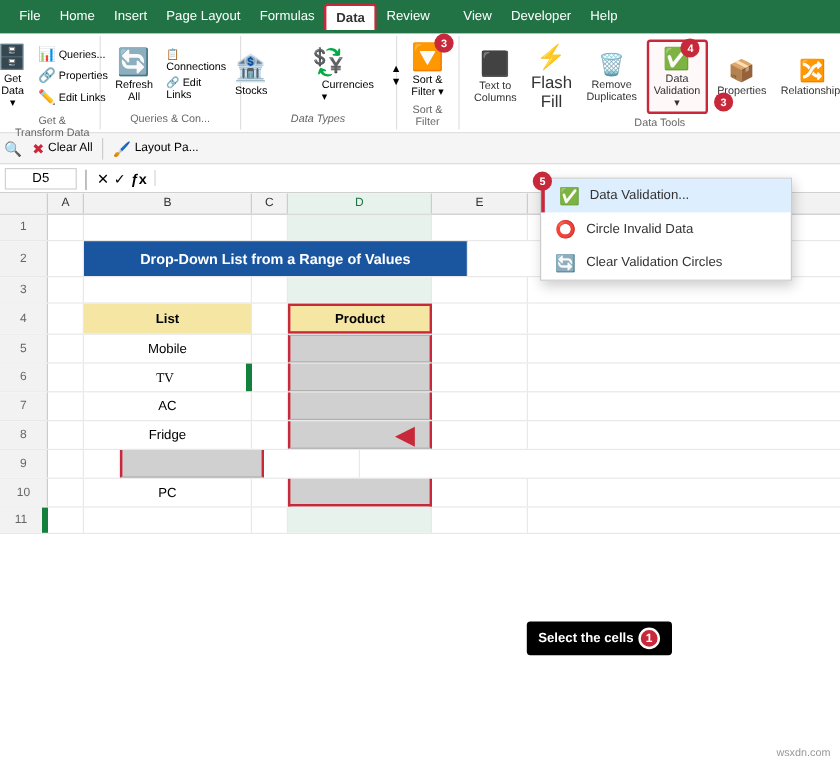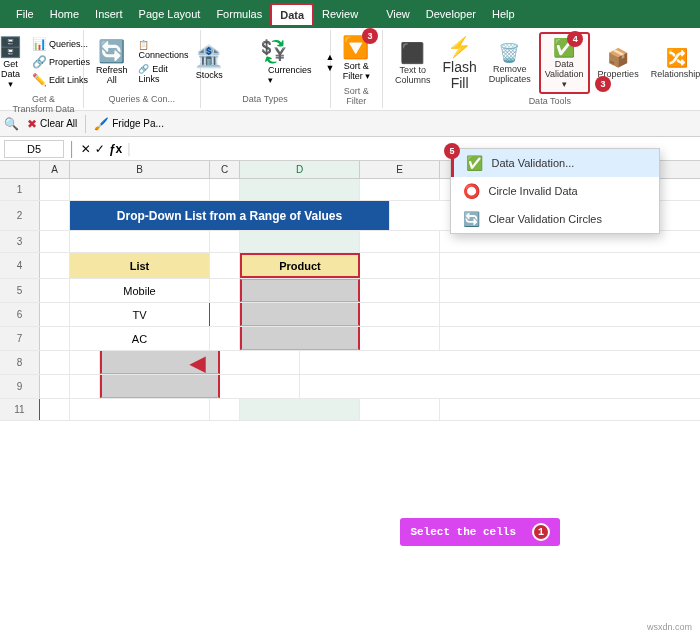--- a/index.html
+++ b/index.html
@@ -70,21 +70,21 @@
           </div>
           <div style="display:flex; flex-direction:column; align-items:center; cursor:pointer; padding:3px 4px; border-radius:3px;">
             <div style="font-size:22px;">💱</div>
             <div style="font-size:9px; text-align:left;margin-left:31px;">Currencies ▾</div>
           </div>
           <div style="display:flex; flex-direction:column; align-items:center; gap:1px; cursor:pointer; padding:3px 4px; border-radius:3px;">
             <div style="font-size:9px;">▲</div>
             <div style="font-size:9px;">▼</div>
           </div>
         </div>
-        <div style="font-size:9px; color:#666; text-align:center; padding:2px 0;">Data Types</div>
+        <div style="font-size:9px; color:#666; text-align:center; padding:2px 0;font-style:italic;">Data Types</div>
       </div>
 
       <div style="display:flex; flex-direction:column; border-right:1px solid #e0e0e0; padding:2px 8px; align-items:center;">
         <div style="flex:1; display:flex; align-items:center; gap:4px;">
           <div style="display:flex; flex-direction:column; align-items:center; cursor:pointer; padding:3px 4px; border-radius:3px; position:relative;">
             <div style="font-size:22px;">🔽</div>
             <div style="font-size:9px; text-align:center;">Sort &amp;<br>Filter ▾</div>
             <span style="position:absolute; top:-4px; right:-4px; background:#c8293a; color:white; border-radius:50%; width:16px; height:16px; font-size:9px; display:flex; align-items:center; justify-content:center; font-weight:bold;">3</span>
           </div>
         </div>
@@ -129,21 +129,21 @@
 
     <div style="background:#f5f5f5; border-top:1px solid #e0e0e0; display:flex; align-items:center; height:26px; padding:0 4px; gap:2px;">
       <span style="font-size:12px;">🔍</span>
       <div style="display:flex; align-items:center; gap:3px; cursor:pointer; padding:2px 6px; border-radius:2px;">
         <span style="font-size:12px; color:#c8293a;">✖</span>
         <span style="font-size:10px;">Clear All</span>
       </div>
       <div style="width:1px; height:18px; background:#ccc;"></div>
       <div style="display:flex; align-items:center; gap:3px; cursor:pointer; padding:2px 6px; border-radius:2px;">
         <span style="font-size:12px; color:#217346;">🖌️</span>
-        <span style="font-size:10px;">Fridge Pa...</span>
+        <span style="font-size:10px;">Layout Pa...</span>
       </div>
     </div>
   </div>
 
   <div style="background:white; border-bottom:1px solid #d0d0d0; display:flex; align-items:center; height:24px; padding:0 4px; gap:4px;">
     <div style="border:1px solid #d0d0d0; width:60px; height:18px; font-size:11px; text-align:center; line-height:18px; display:flex; align-items:center; justify-content:center;">D5</div>
     <span style="color:#999; font-size:14px;">│</span>
     <span style="font-size:12px;">✕</span>
     <span style="font-size:12px;">✓</span>
     <span style="font-size:12px; font-weight:bold;">ƒx</span>
@@ -204,67 +204,76 @@
         <div style="width:30px; border-right:1px solid #e8e8e8;"></div>
         <div style="width:140px; border-right:1px solid #e8e8e8; display:flex; align-items:center; justify-content:center; font-size:11px;">Mobile</div>
         <div style="width:30px; border-right:1px solid #e8e8e8;"></div>
         <div style="width:120px; border-right:1px solid #ccc; background:#d0d0d0; border:1px solid #b0b0b0; border-left:2px solid #c8293a; border-right:2px solid #c8293a;"></div>
         <div style="width:80px; border-right:1px solid #e8e8e8;"></div>
       </div>
 
       <div style="display:flex; border-bottom:1px solid #e8e8e8; height:24px;">
         <div style="width:40px; min-width:40px; background:#f2f2f2; border-right:1px solid #ccc; display:flex; align-items:center; justify-content:center; font-size:10px; color:#666;">6</div>
         <div style="width:30px; border-right:1px solid #e8e8e8;"></div>
-        <div style="width:140px; border-right:1px solid #15803d; display:flex; align-items:center; justify-content:center; font-size:11px;">TV</div>
+        <div style="width:140px; border-right:5px solid #15803d; display:flex; align-items:center; justify-content:center; font-size:11px;font-family:Liberation Serif, serif;">TV</div>
         <div style="width:30px; border-right:1px solid #e8e8e8;"></div>
         <div style="width:120px; background:#d0d0d0; border-left:2px solid #c8293a; border-right:2px solid #c8293a; border-bottom:1px solid #b0b0b0;"></div>
         <div style="width:80px; border-right:1px solid #e8e8e8;"></div>
       </div>
 
       <div style="display:flex; border-bottom:1px solid #e8e8e8; height:24px;">
         <div style="width:40px; min-width:40px; background:#f2f2f2; border-right:1px solid #ccc; display:flex; align-items:center; justify-content:center; font-size:10px; color:#666;">7</div>
         <div style="width:30px; border-right:1px solid #e8e8e8;"></div>
         <div style="width:140px; border-right:1px solid #e8e8e8; display:flex; align-items:center; justify-content:center; font-size:11px;">AC</div>
         <div style="width:30px; border-right:1px solid #e8e8e8;"></div>
         <div style="width:120px; background:#d0d0d0; border-left:2px solid #c8293a; border-right:2px solid #c8293a; border-bottom:1px solid #b0b0b0;"></div>
         <div style="width:80px; border-right:1px solid #e8e8e8;"></div>
       </div>
 
       <div style="display:flex; border-bottom:1px solid #e8e8e8; height:24px;">
         <div style="width:40px; min-width:40px; background:#f2f2f2; border-right:1px solid #ccc; display:flex; align-items:center; justify-content:center; font-size:10px; color:#666;">8</div>
         <div style="width:30px; border-right:1px solid #e8e8e8;"></div>
+        <div style="width:140px; border-right:1px solid #e8e8e8; display:flex; align-items:center; justify-content:center; font-size:11px;">Fridge</div>
         <div style="width:30px; border-right:1px solid #e8e8e8;"></div>
         <div style="width:120px; background:#d0d0d0; border-left:2px solid #c8293a; border-right:2px solid #c8293a; border-bottom:1px solid #b0b0b0;"></div>
         <div style="width:80px; border-right:1px solid #e8e8e8; position:relative;">
 
           <div style="position:absolute; left:-30px; top:50%; transform:translateY(-50%); font-size:20px; color:#c8293a; font-weight:bold;">◀</div>
         </div>
       </div>
 
       <div style="display:flex; border-bottom:1px solid #e8e8e8; height:24px;">
         <div style="width:40px; min-width:40px; background:#f2f2f2; border-right:1px solid #ccc; display:flex; align-items:center; justify-content:center; font-size:10px; color:#666;">9</div>
         <div style="width:30px; border-right:1px solid #e8e8e8;"></div>
         <div style="width:30px; border-right:1px solid #e8e8e8;"></div>
         <div style="width:120px; background:#d0d0d0; border-left:2px solid #c8293a; border-right:2px solid #c8293a; border-bottom:1px solid #b0b0b0;"></div>
         <div style="width:80px; border-right:1px solid #e8e8e8;"></div>
       </div>
 
+      <div style="display:flex; border-bottom:1px solid #e8e8e8; height:24px;">
+        <div style="width:40px; min-width:40px; background:#f2f2f2; border-right:1px solid #ccc; display:flex; align-items:center; justify-content:center; font-size:10px; color:#666;">10</div>
+        <div style="width:30px; border-right:1px solid #e8e8e8;"></div>
+        <div style="width:140px; border-right:1px solid #e8e8e8; display:flex; align-items:center; justify-content:center; font-size:11px;">PC</div>
+        <div style="width:30px; border-right:1px solid #e8e8e8;"></div>
+        <div style="width:120px; background:#d0d0d0; border:2px solid #c8293a; border-top:none;"></div>
+        <div style="width:80px; border-right:1px solid #e8e8e8;"></div>
+      </div>
 
       <div style="display:flex; border-bottom:1px solid #e8e8e8; height:22px;">
-        <div style="width:40px; min-width:40px; background:#f2f2f2; border-right:1px solid #15803d; display:flex; align-items:center; justify-content:center; font-size:10px; color:#666;">11</div>
+        <div style="width:40px; min-width:40px; background:#f2f2f2; border-right:5px solid #15803d; display:flex; align-items:center; justify-content:center; font-size:10px; color:#666;">11</div>
         <div style="width:30px; border-right:1px solid #e8e8e8;"></div>
         <div style="width:140px; border-right:1px solid #e8e8e8;"></div>
         <div style="width:30px; border-right:1px solid #e8e8e8;"></div>
         <div style="width:120px; border-right:1px solid #e8e8e8; background:#e6f2eb;"></div>
         <div style="width:80px; border-right:1px solid #e8e8e8;"></div>
       </div>
     </div>
   </div>
 
-  <div style="position:absolute; bottom:90px; right:140px; background:#d946ef; color:white; padding:5px 10px; font-size:11px; font-weight:bold; border-radius:3px; display:flex; align-items:center; gap:16px;font-family:Liberation Mono, monospace;">
+  <div style="position:absolute; bottom:90px; right:140px; background:#000000; color:white; padding:5px 10px; font-size:11px; font-weight:bold; border-radius:3px; display:flex; align-items:center; gap:4px;">
     <span>Select the cells</span>
     <span style="background:#c8293a; color:white; border-radius:50%; width:18px; height:18px; font-size:10px; display:inline-flex; align-items:center; justify-content:center; font-weight:bold; border:2px solid white;">1</span>
   </div>
 
   <div style="position:absolute; top:148px; left:450px; background:white; border:1px solid #ccc; box-shadow:2px 4px 10px rgba(0,0,0,0.2); z-index:100; min-width:210px;">
     <div style="display:flex; align-items:center; gap:8px; padding:6px 12px; cursor:pointer; font-size:11px; color:#333; background:#ddeeff; border-left:3px solid #c8293a; position:relative;">
       <span style="font-size:14px; color:#217346;">✅</span>
       <span>Data Validation...</span>
       <span style="position:absolute; top:-6px; left:-10px; background:#c8293a; color:white; border-radius:50%; width:16px; height:16px; font-size:9px; display:flex; align-items:center; justify-content:center; font-weight:bold;">5</span>
     </div>

